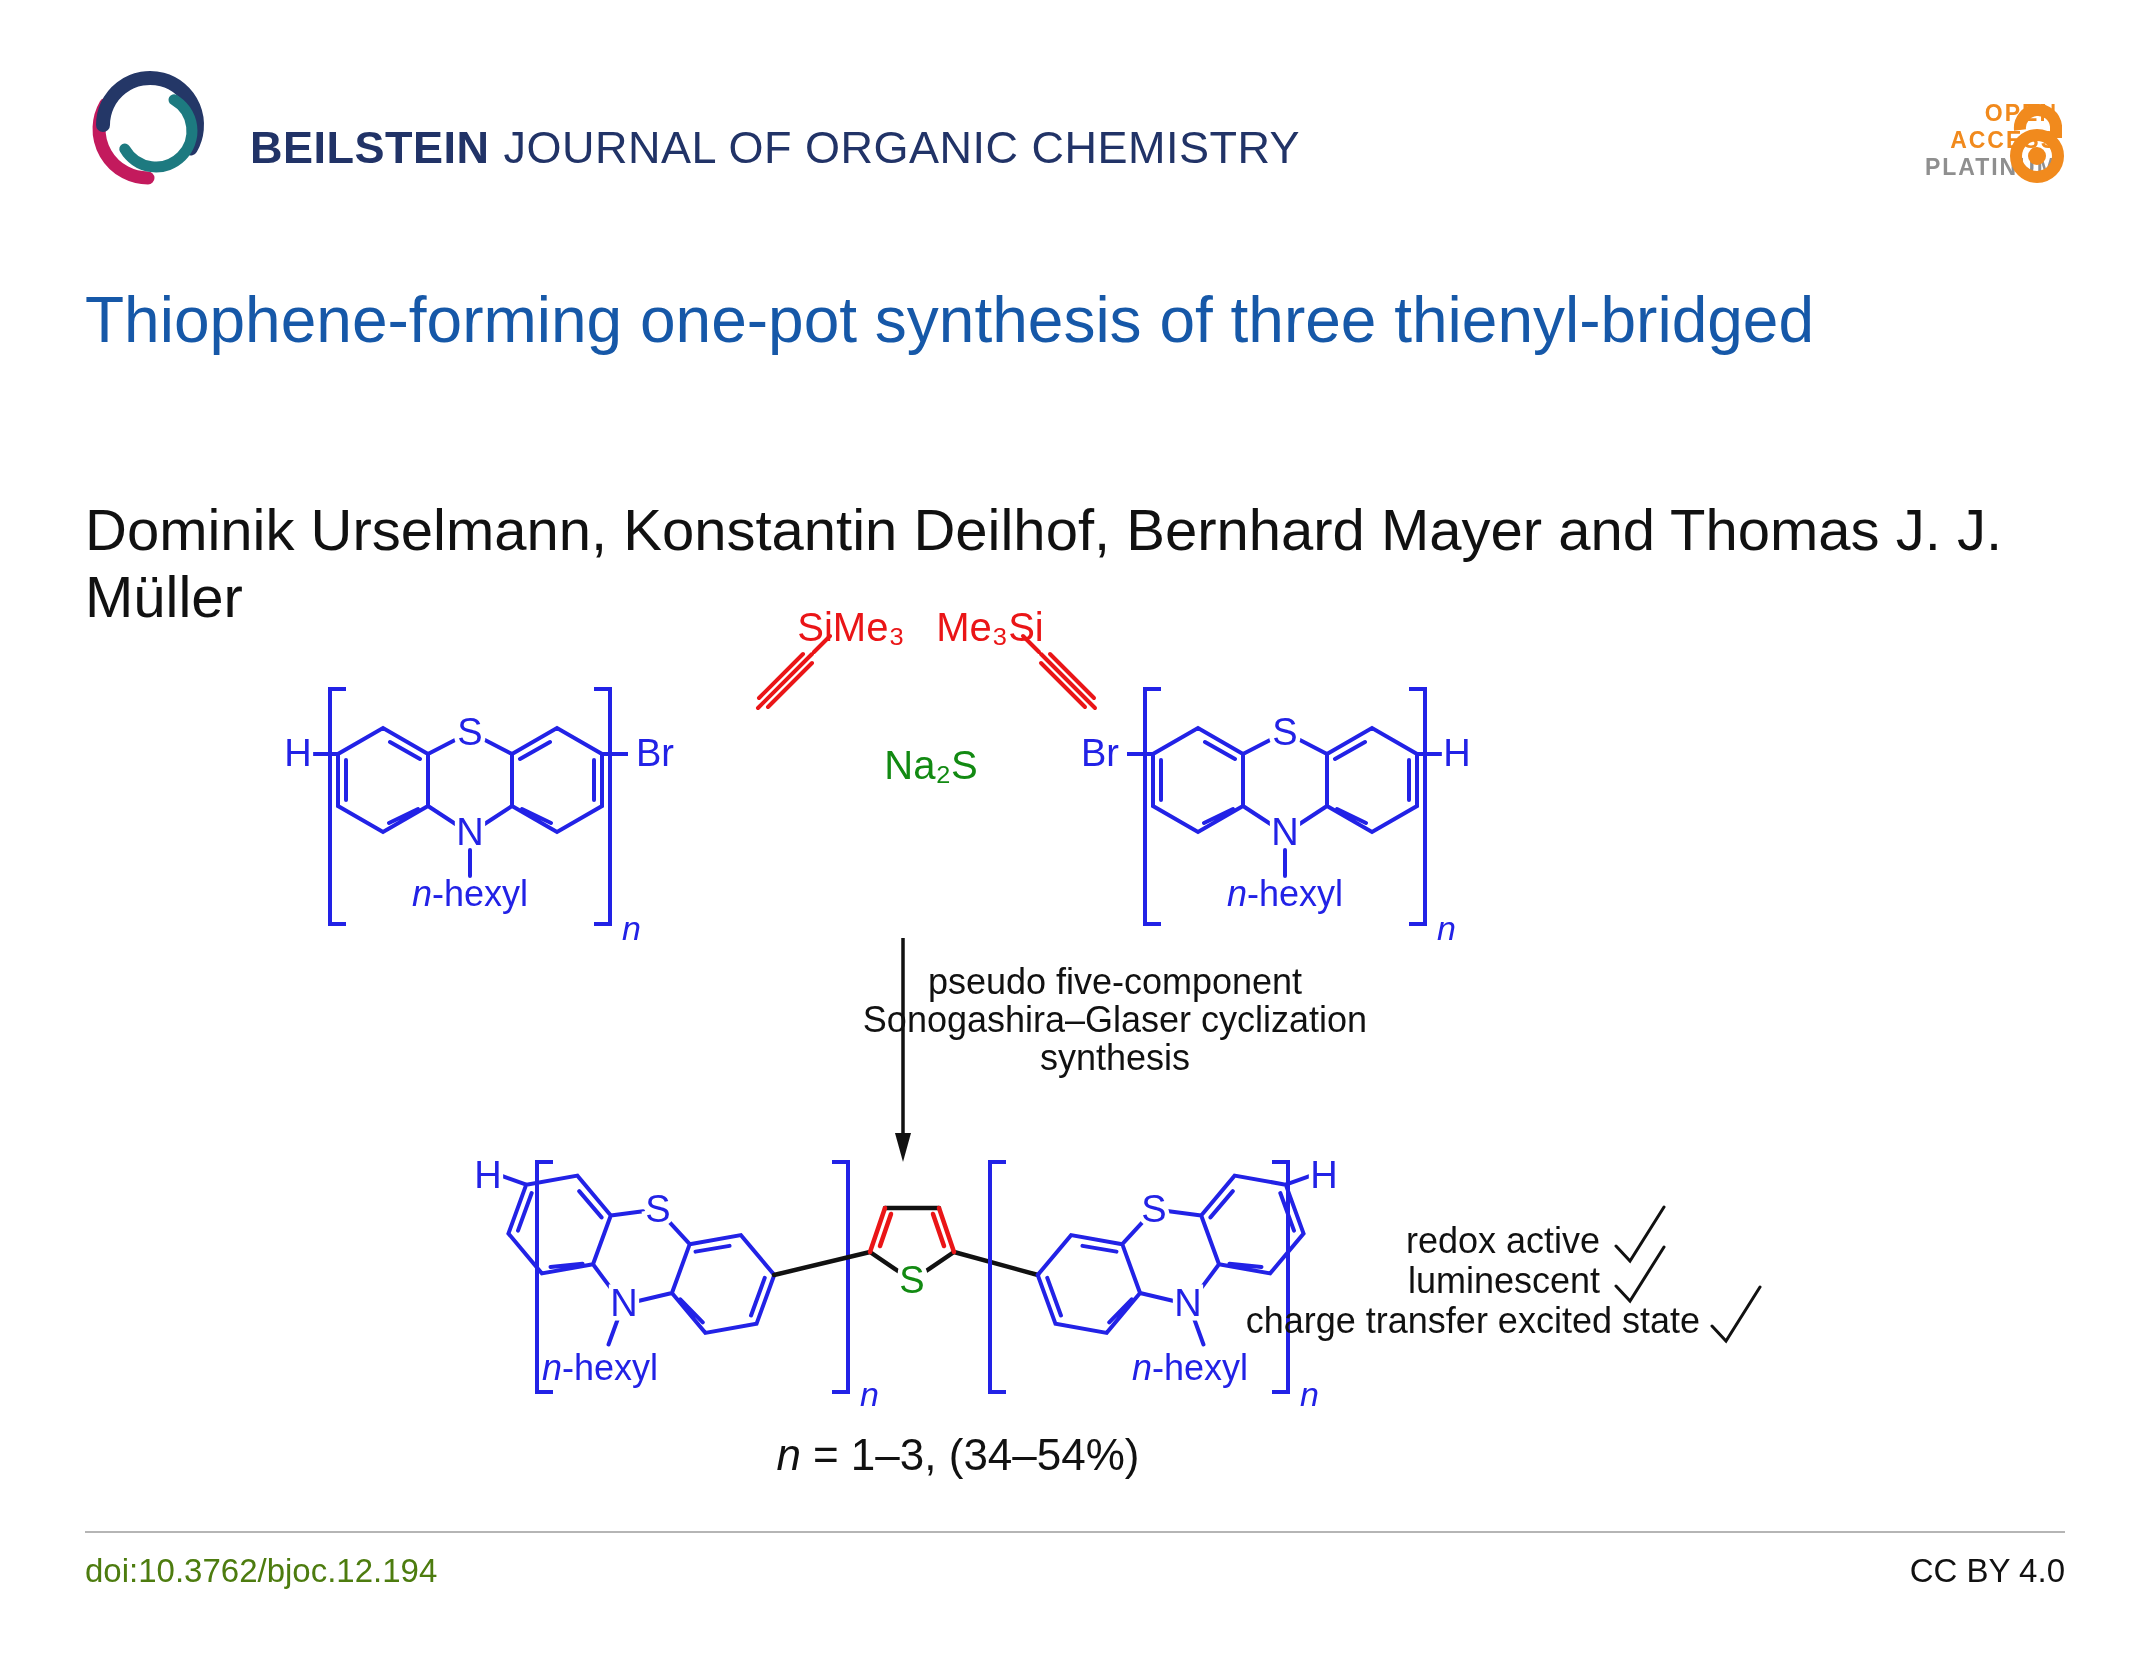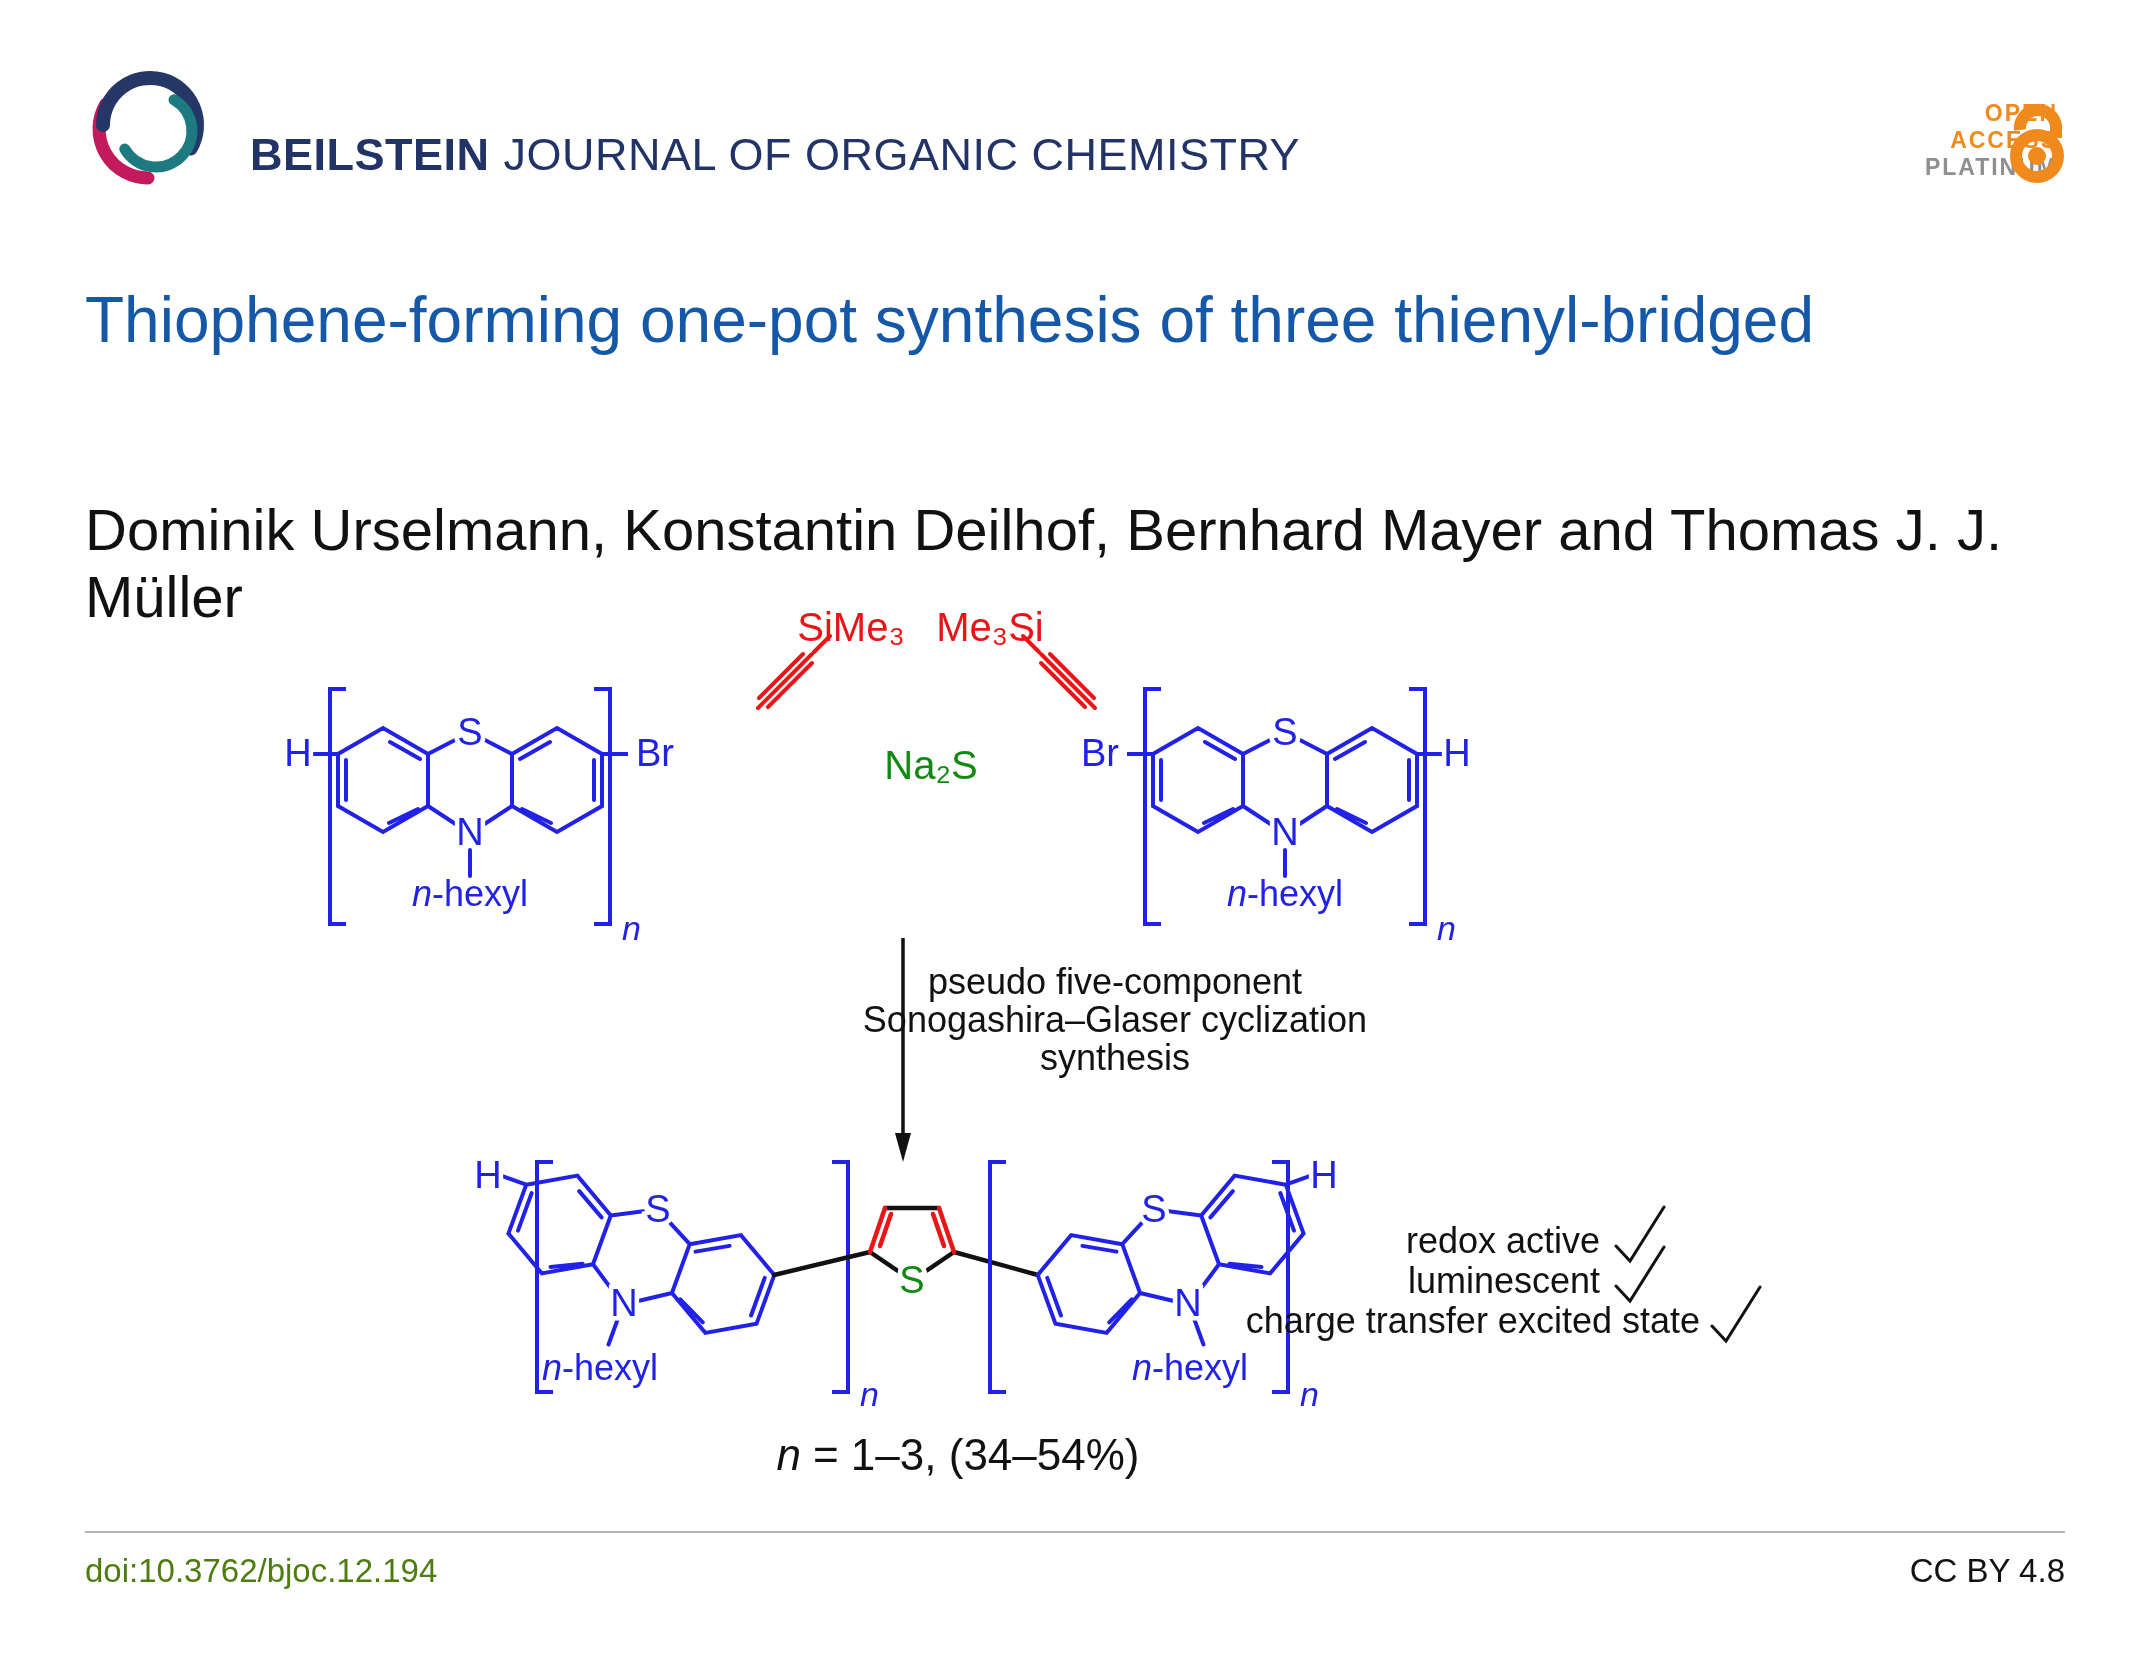--- a/index.html
+++ b/index.html
@@ -1,20 +1,20 @@
 <!DOCTYPE html>
 <html><head>
 <meta charset="utf-8">
 <style>
   html,body{margin:0;padding:0;}
   body{width:2150px;height:1679px;background:#ffffff;position:relative;overflow:hidden;
        font-family:"Liberation Sans","DejaVu Sans",sans-serif;}
   .abs{position:absolute;}
   
-  .journal-name{left:250px;top:129px;font-size:45px;color:#213367;letter-spacing:.5px;white-space:nowrap;}
+  .journal-name{left:250px;top:122px;font-size:45px;color:#213367;letter-spacing:.5px;white-space:nowrap;}
   .journal-name b{font-weight:700;margin-right:14px;}
   .journal-name span.rest{font-weight:400;}
   .oa-badge{top:100px;right:92px;text-align:right;font-weight:700;font-size:23px;line-height:27px;letter-spacing:2px;}
   .oa-orange{color:#f18a1d;}
   .oa-gray{color:#8f8f8f;}
   .oa-lock{position:absolute;left:2006px;top:96px;}
   
   .title{left:85px;top:272px;width:1990px;font-size:64px;font-weight:400;color:#1658a8;line-height:97px;}
   .authors{left:85px;top:496px;width:1990px;font-size:58px;color:#111111;}
   
@@ -162,13 +162,13 @@
     <text class="prop" x="1600" y="1293" text-anchor="end">luminescent</text>
     <text class="prop" x="1700" y="1333" text-anchor="end">charge transfer excited state</text>
     <path d="M1616 1246L1630 1261L1664 1207M1616 1286L1630 1301L1664 1247M1712 1326L1726 1341L1760 1287" stroke="#111111" stroke-width="3" fill="none" stroke-linecap="round"></path>
   </g>
 
   <text class="yield" x="958" y="1470" text-anchor="middle"><tspan font-style="italic">n</tspan><tspan dx="12">= 1–3, (34–54%)</tspan></text>
 </svg>
 
 <div class="abs rule"></div>
 <div class="abs doi">doi:10.3762/bjoc.12.194</div>
-<div class="abs license">CC BY 4.8</div>
+<div class="abs license">CC BY 4.0</div>
 
 </body></html>

